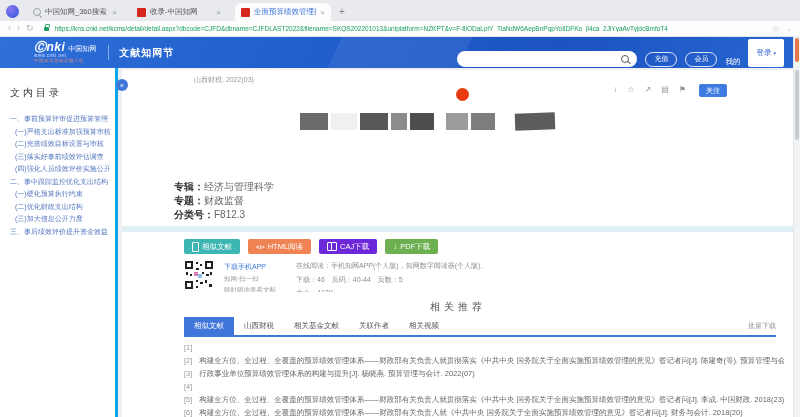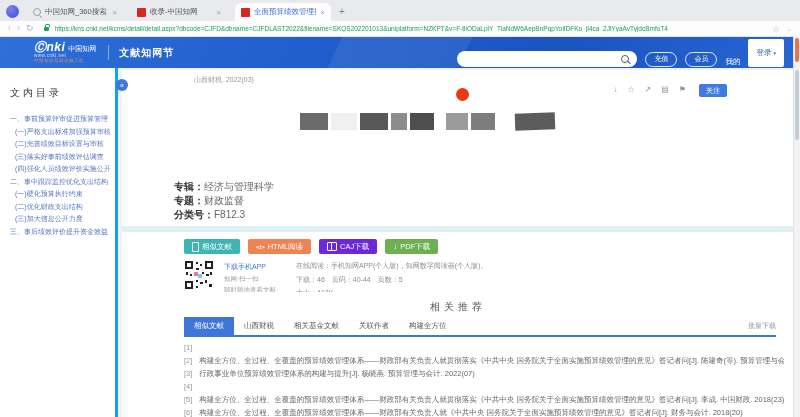--- a/index.html
+++ b/index.html
@@ -293,21 +293,21 @@
       </div>
     </div>
 
     <div class="card" id="card3">
       <div class="rel-title">相关推荐</div>
       <div class="rel-tabs">
         <span class="rtab active">相似文献</span>
         <span class="rtab">山西财税</span>
         <span class="rtab">相关基金文献</span>
         <span class="rtab">关联作者</span>
-        <span class="rtab">构建全方位</span>
+        <span class="rtab">相关视频</span>
         <span class="batch">批量下载</span>
       </div>
       <div class="rel-list">
         <div class="rel-item">
           <span class="rel-no">[1]</span>
         </div>
         <div class="rel-item">
           <span class="rel-no">[2]</span>
             <span class="rel-text">构建全方位、全过程、全覆盖的预算绩效管理体系——财政部有关负责人就贯彻落实《中共中央 国务院关于全面实施预算绩效管理的意见》答记者问[J]. 陈建奇(等). 预算管理与会计. 2018(11)</span>
         </div>

